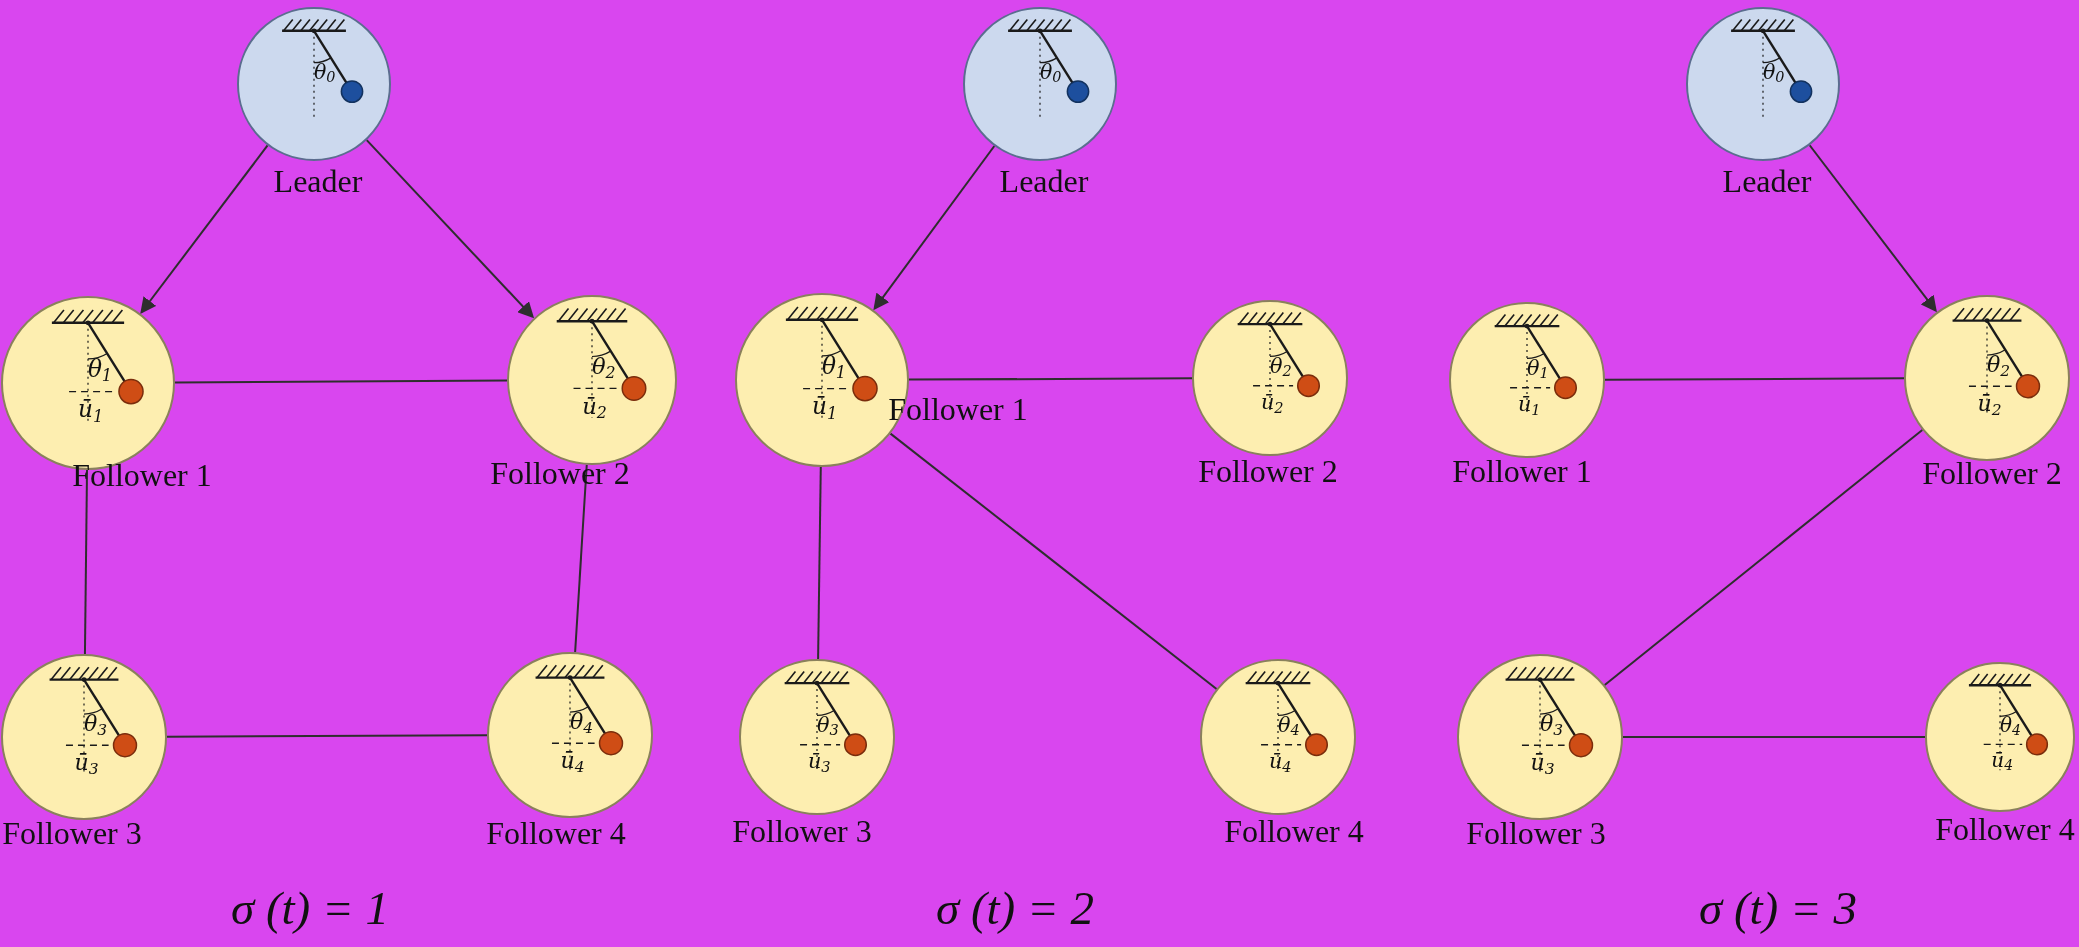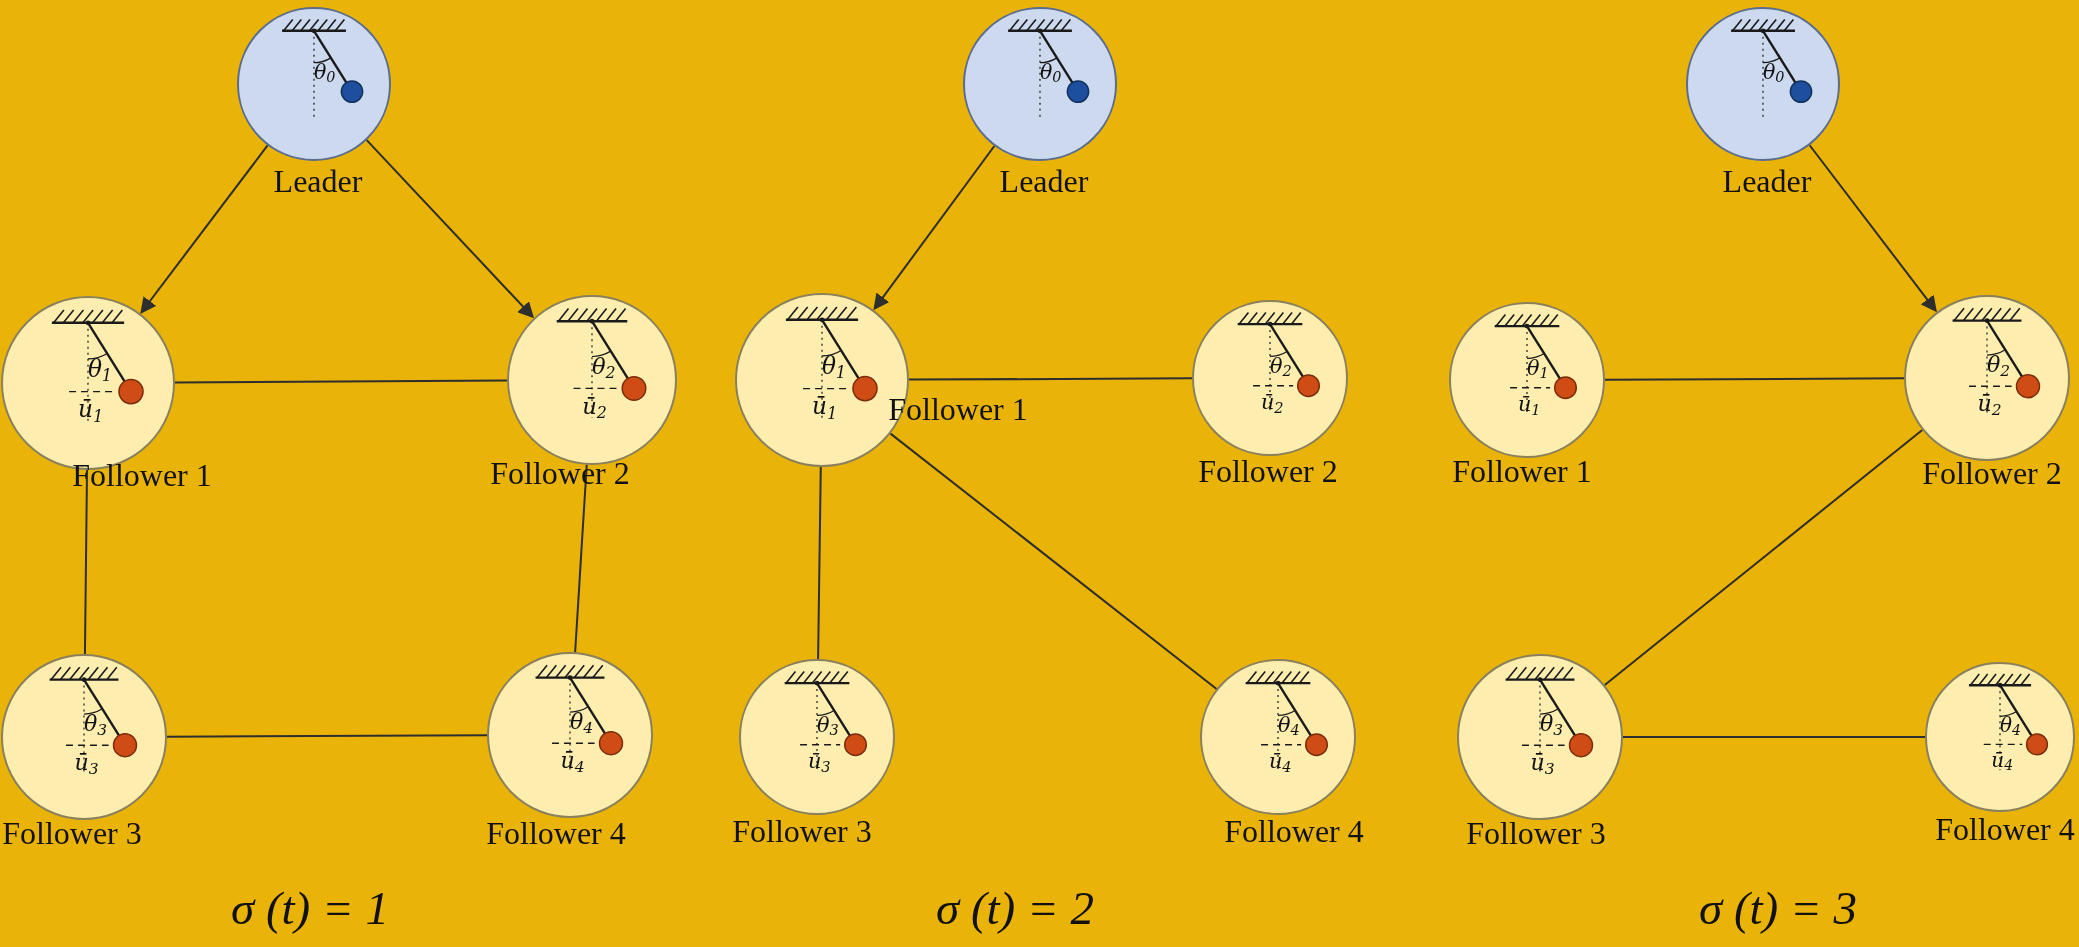--- a/index.html
+++ b/index.html
@@ -1,20 +1,20 @@
 <!DOCTYPE html>
 <html><head>
 <meta charset="utf-8">
 <style>
   html, body { margin: 0; padding: 0; background: #ffffff; }
   .canvas {
     position: relative;
     width: 2079px;
     height: 947px;
-    background: #eab308;
+    background: #d946ef;
     overflow: hidden;
   }
   #diagram { position: absolute; left: 0; top: 0; width: 2079px; height: 947px; display: block; }
   .node-label {
     font-family: "Liberation Serif", "DejaVu Serif", serif;
     font-size: 32px;
   }
   .math {
     font-family: "DejaVu Serif", "Liberation Serif", serif;
     font-style: italic;

